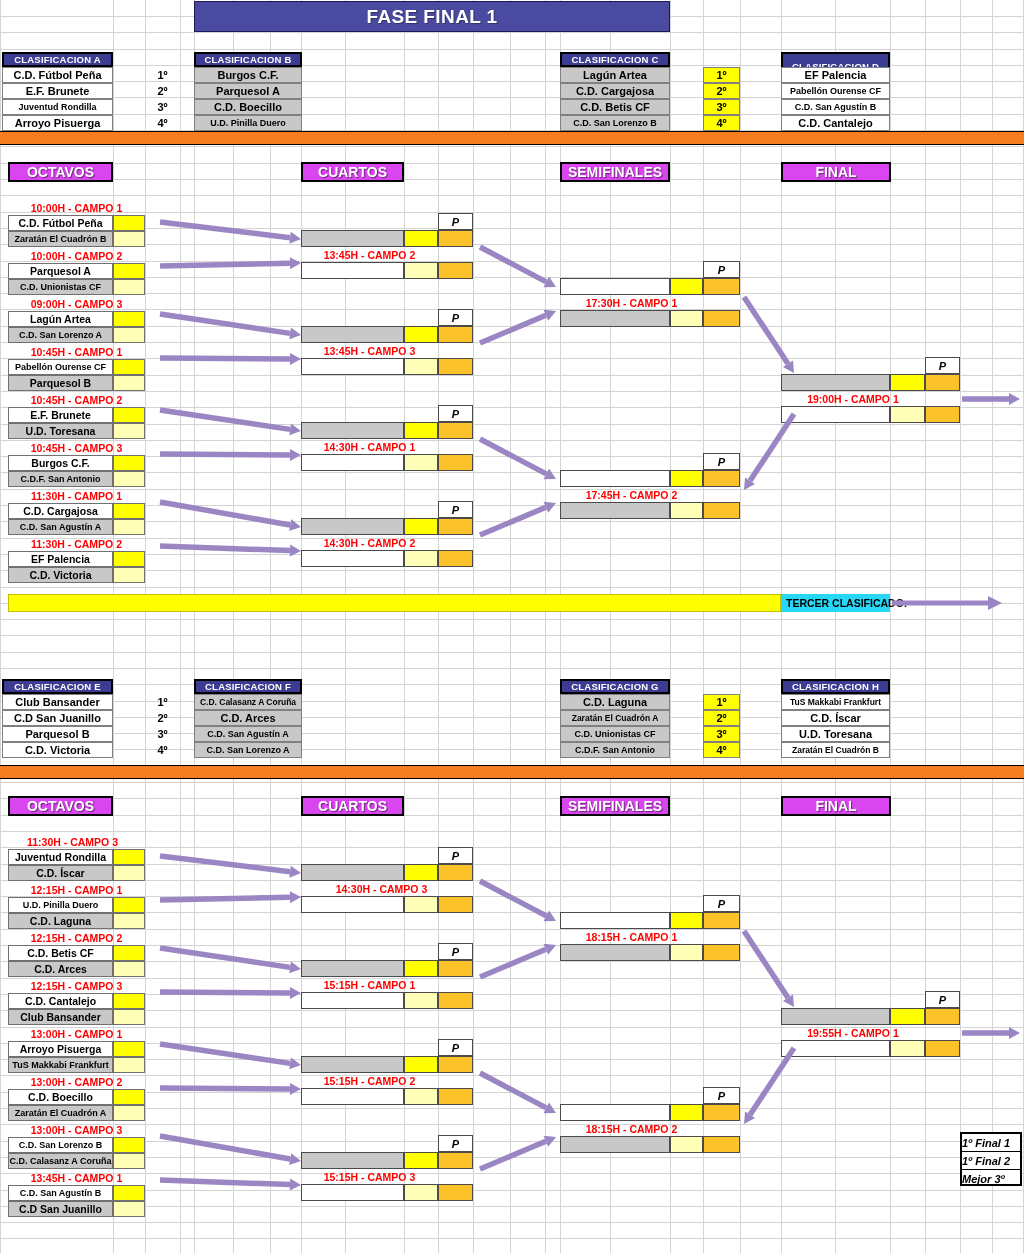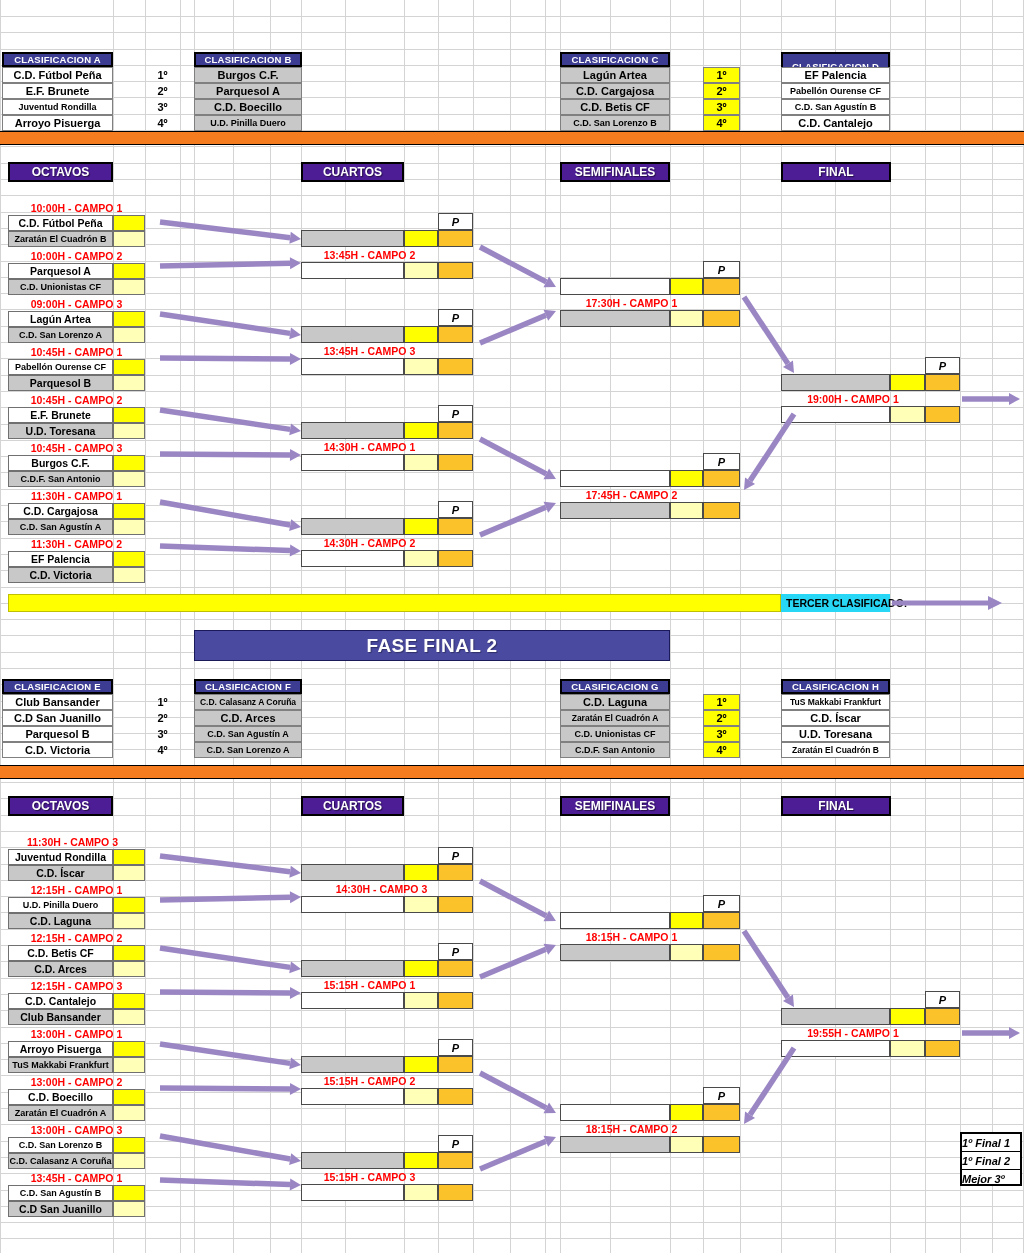--- a/index.html
+++ b/index.html
@@ -21,22 +21,22 @@
   
   .banner {
     background:#4a4aa0; border:1px solid #1a1a5a;
     color:#ffffff; font-weight:bold; font-size:19px;
     display:flex; align-items:center; justify-content:center;
     letter-spacing:.4px;
     text-shadow:1px 1px 1px rgba(0,0,0,.35);
   }
   
   .round-head {
-    background:#4c1d95; border:2px solid #000000;
-    color:#ffffff; font-weight:bold; font-size:12px;
+    background:#d946ef; border:2px solid #000000;
+    color:#ffffff; font-weight:bold; font-size:14px;
     display:flex; align-items:center; justify-content:center;
     text-shadow:1px 1px 1px rgba(0,0,0,.5);
   }
   
   .clas-head {
     background:#3c3c93; border:2px solid #000000;
     color:#fff; font-weight:bold; font-size:9.5px;
     display:flex; align-items:center; justify-content:center;
     letter-spacing:.2px;
   }
@@ -216,20 +216,21 @@
       <div class="gridline-h" style="top: 1124px;"></div>
       <div class="gridline-h" style="top: 1141px;"></div>
       <div class="gridline-h" style="top: 1157px;"></div>
       <div class="gridline-h" style="top: 1173px;"></div>
       <div class="gridline-h" style="top: 1190px;"></div>
       <div class="gridline-h" style="top: 1206px;"></div>
       <div class="gridline-h" style="top: 1222px;"></div>
       <div class="gridline-h" style="top: 1238px;"></div>
     </div>
 
+  <div class="abs banner" style="left:194px;top:1px;width:476px;height:31px;">FASE FINAL 1</div>
 
   <div id="clas-p1">
       <div class="abs clas-head" style="left: 2px; top: 52px; width: 111px; height: 15px;">CLASIFICACION A</div>
       <div class="abs clas-row" style="left: 2px; top: 67px; width: 111px; height: 16px;">C.D. Fútbol Peña</div>
       <div class="abs clas-row" style="left: 2px; top: 83px; width: 111px; height: 16px;">E.F. Brunete</div>
       <div class="abs clas-row small" style="left: 2px; top: 99px; width: 111px; height: 16px;">Juventud Rondilla</div>
       <div class="abs clas-row" style="left: 2px; top: 115px; width: 111px; height: 16px;">Arroyo Pisuerga</div>
       <div class="abs clas-head" style="left: 194px; top: 52px; width: 108px; height: 15px;">CLASIFICACION B</div>
       <div class="abs clas-row gray" style="left: 194px; top: 67px; width: 108px; height: 16px;">Burgos C.F.</div>
       <div class="abs clas-row gray" style="left: 194px; top: 83px; width: 108px; height: 16px;">Parquesol A</div>
@@ -421,21 +422,20 @@
       </svg>
     </div>
 
   <div class="abs yellow-bar" style="left:8px;top:594px;width:773px;height:18px;"></div>
   <div class="abs cyan-bar" style="left:781px;top:594px;width:109px;height:18px;">TERCER CLASIFICADO:</div>
   <svg class="arrow-svg" style="left:890px;top:594px;width:120px;height:20px;">
     <line x1="2" y1="9" x2="98" y2="9" stroke="#9b86c4" stroke-width="5"></line>
     <polygon points="98,2 112,9 98,16" fill="#9b86c4"></polygon>
   </svg>
 
-  <div class="abs banner" style="left:194px;top:630px;width:476px;height:31px;">FASE FINAL 2</div>
 
   <div id="clas-p2">
       <div class="abs clas-head" style="left: 2px; top: 679px; width: 111px; height: 15px;">CLASIFICACION E</div>
       <div class="abs clas-row" style="left: 2px; top: 694px; width: 111px; height: 16px;">Club Bansander</div>
       <div class="abs clas-row" style="left: 2px; top: 710px; width: 111px; height: 16px;">C.D San Juanillo</div>
       <div class="abs clas-row" style="left: 2px; top: 726px; width: 111px; height: 16px;">Parquesol B</div>
       <div class="abs clas-row" style="left: 2px; top: 742px; width: 111px; height: 16px;">C.D. Victoria</div>
       <div class="abs clas-head" style="left: 194px; top: 679px; width: 108px; height: 15px;">CLASIFICACION F</div>
       <div class="abs clas-row gray smaller" style="left: 194px; top: 694px; width: 108px; height: 16px;">C.D. Calasanz A Coruña</div>
       <div class="abs clas-row gray" style="left: 194px; top: 710px; width: 108px; height: 16px;">C.D. Arces</div>

